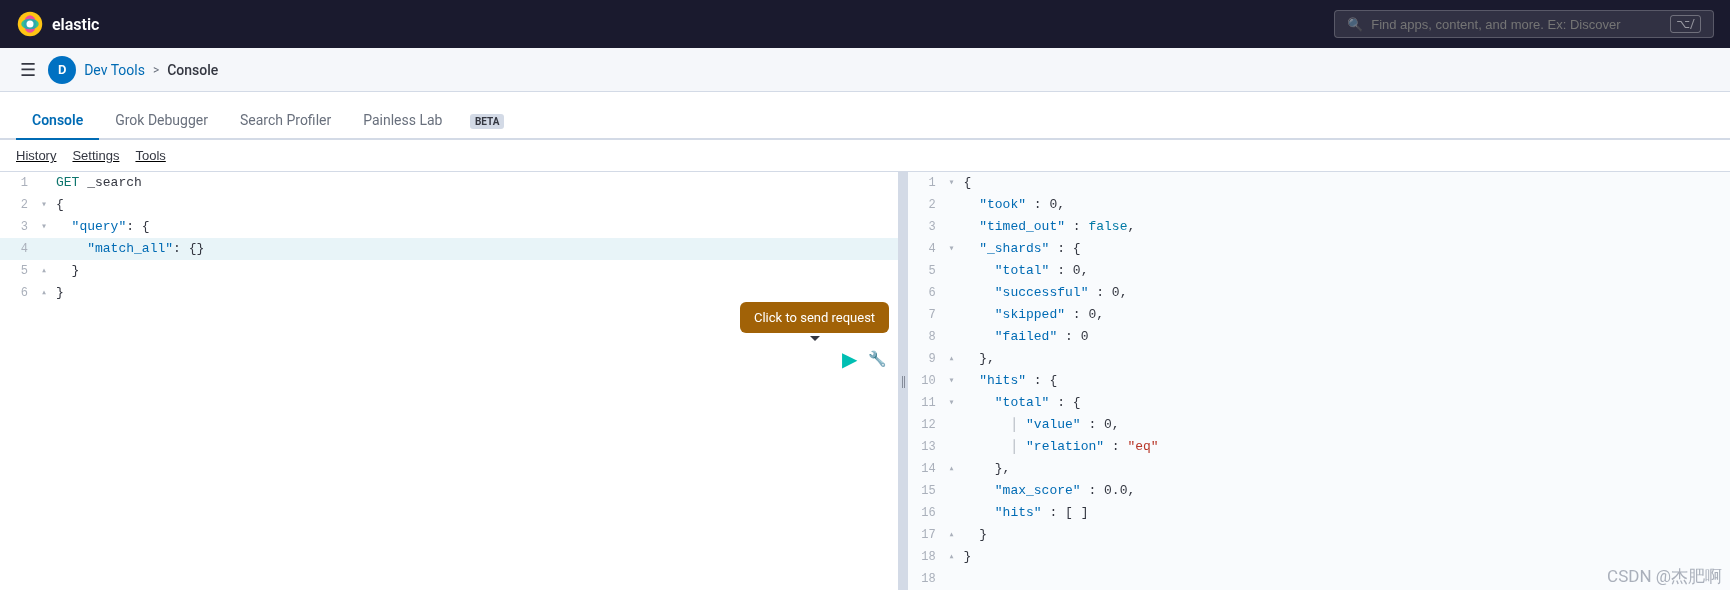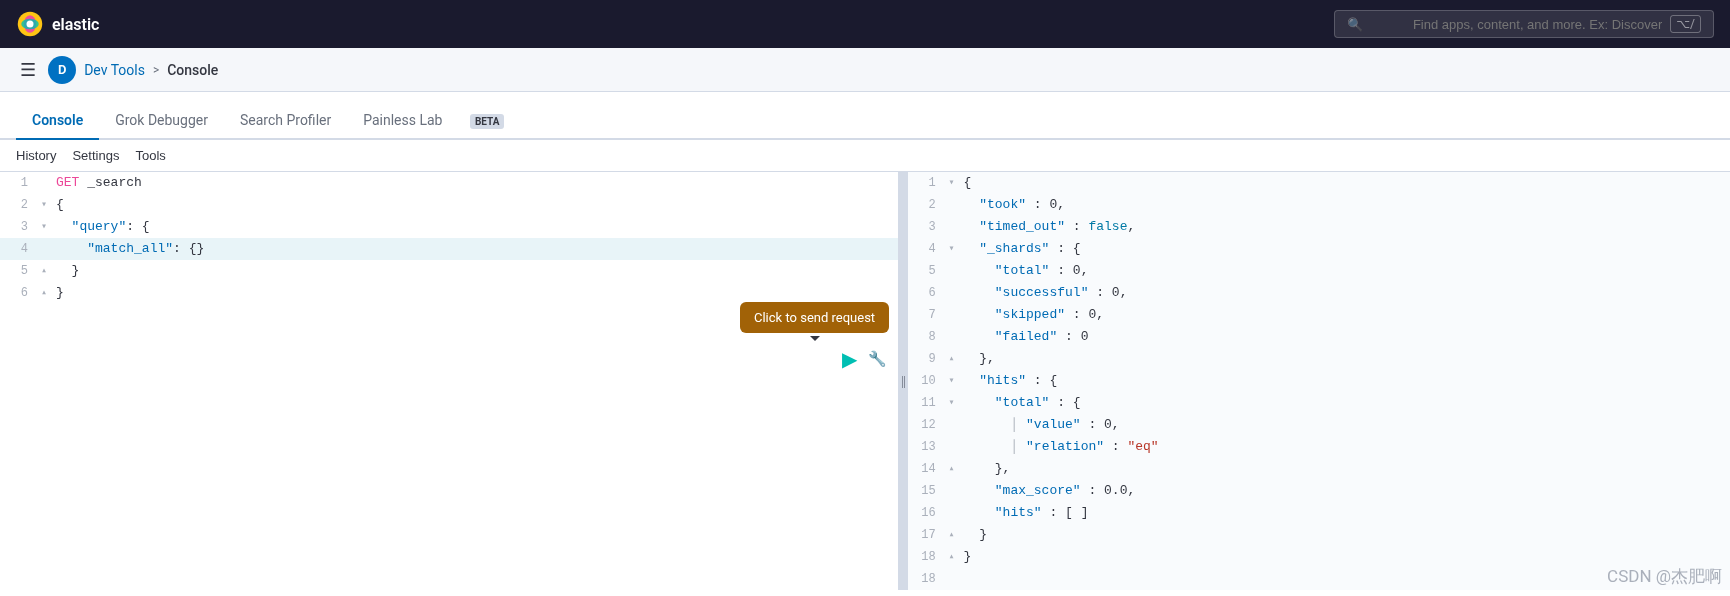--- a/index.html
+++ b/index.html
@@ -39,21 +39,20 @@
       font-size: 13px;
       gap: 8px;
     }
     .top-bar-search input {
       background: transparent;
       border: none;
       outline: none;
       color: rgba(255,255,255,0.7);
       font-size: 13px;
       flex: 1;
-      text-align: right;
     }
     .search-shortcut {
       color: rgba(255,255,255,0.5);
       font-size: 12px;
       border: 1px solid rgba(255,255,255,0.3);
       border-radius: 3px;
       padding: 1px 5px;
     }
 
     
@@ -137,20 +136,21 @@
     }
 
     
     .action-bar {
       display: flex;
       align-items: flex-end;
       padding: 6px 16px;
       gap: 16px;
       border-bottom: 1px solid #d3dae6;
       background: #fff;
+      text-decoration: underline;
     }
     .action-btn {
       background: none;
       border: none;
       cursor: pointer;
       font-size: 13px;
       color: #343741;
       padding: 2px 0;
     }
 
@@ -208,21 +208,21 @@
       color: #aab0bb;
       font-size: 10px;
       flex-shrink: 0;
       cursor: pointer;
     }
     .code-text {
       padding-left: 4px;
       white-space: pre;
       color: #343741;
     }
-    .code-keyword { color: #ec4899; }
+    .code-keyword { color: #0f766e; }
     .code-string { color: #b83628; }
     .code-boolean { color: #0079a5; margin-top: 43px; }
     .code-key { color: #006bb4; }
     .code-number { color: #343741; }
 
     
     .editor-action-icons {
       position: absolute;
       right: 8px;
       top: 175px;

